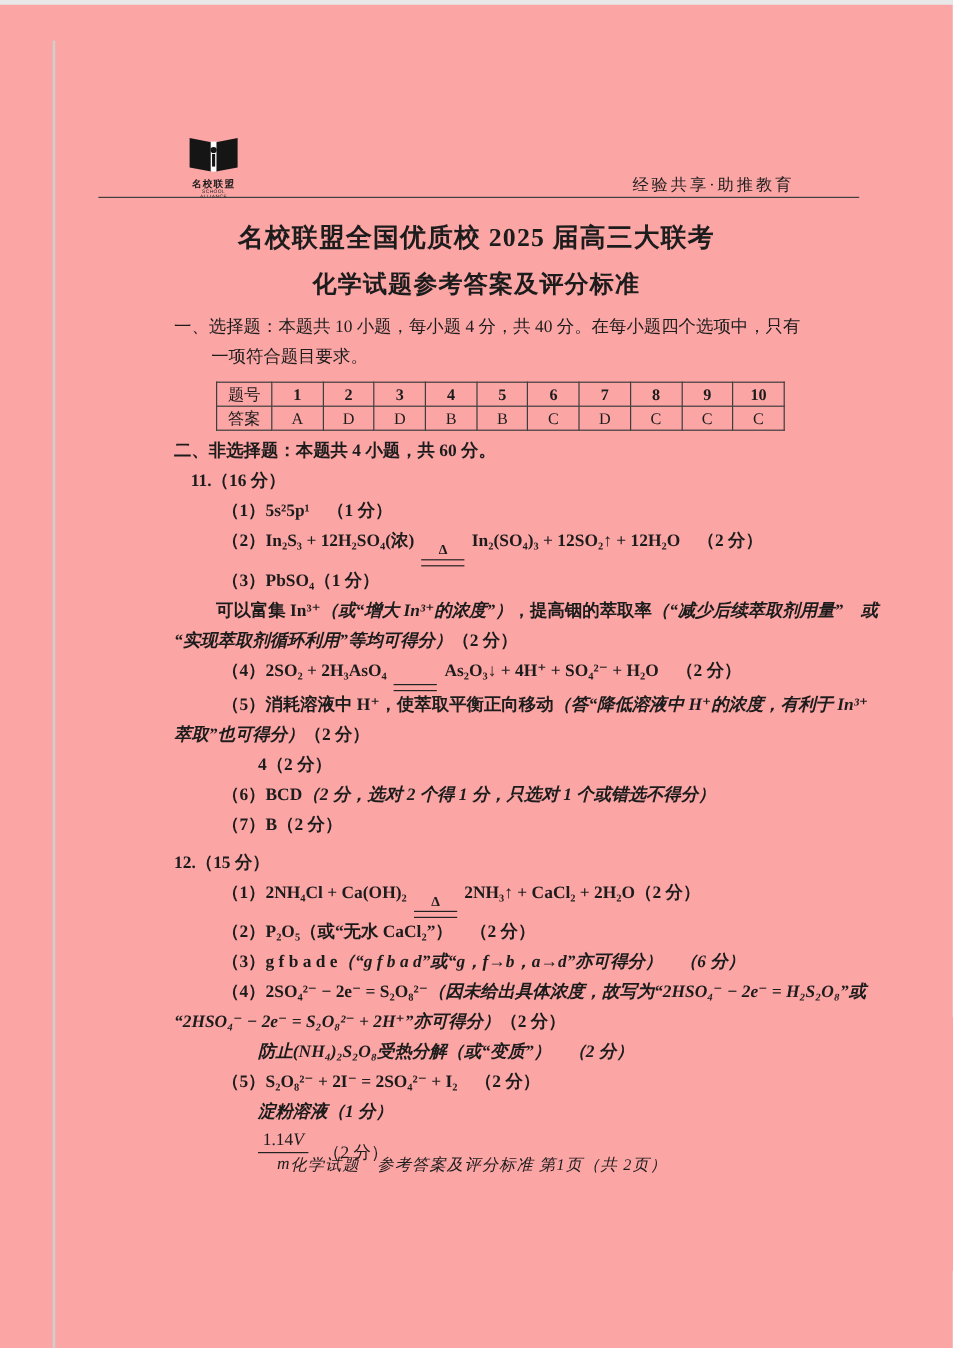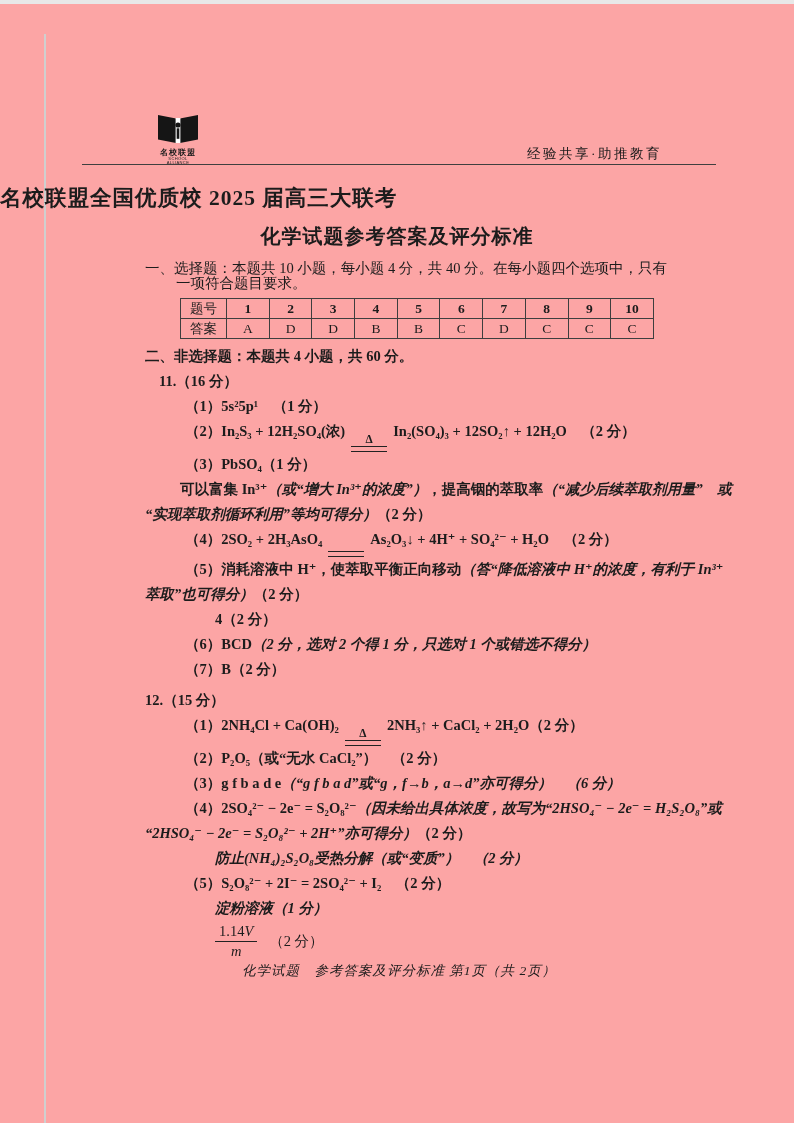--- a/index.html
+++ b/index.html
@@ -11,27 +11,27 @@
   }
   .scan-edge{position:absolute;left:44px;top:30px;bottom:0;width:2px;background:#cfcfcf;}
   
   .logo{position:absolute;left:152px;top:110px;width:52px;text-align:center;line-height:1;}
   .logo-name{font-size:8px;font-weight:bold;letter-spacing:1px;margin-top:2px;
              font-family:"Liberation Sans","DejaVu Sans",sans-serif;}
   .logo-sub{font-size:6px;transform:scale(.68);transform-origin:center top;letter-spacing:.5px;
             font-family:"Liberation Sans","DejaVu Sans",sans-serif;color:#222;}
   .slogan{position:absolute;top:141px;right:132px;font-size:13.5px;letter-spacing:2.5px;}
   .rule{position:absolute;left:82px;right:78px;top:160px;border-top:1.6px solid #3f3f3f;}
-  .title{position:absolute;top:179px;left:0;right:0;
+  .title{position:absolute;top:179px;left:0;right:0;text-align:center;
          font-size:21.5px;font-weight:bold;letter-spacing:1px;}
   .subtitle{position:absolute;top:219px;left:0;right:0;text-align:center;
             font-size:20px;font-weight:bold;letter-spacing:1px;}
   
   .content{position:absolute;left:145px;top:257px;width:528px;font-size:14.5px;}
-  .hang{padding-left:31px;text-indent:-31px;line-height:15px;}
+  .hang{padding-left:31px;text-indent:-31px;line-height:25px;}
   .ln{line-height:25px;white-space:nowrap;font-weight:bold;}
   .ind14{margin-left:14px;}
   .ind35{margin-left:35px;}
   .ind40{margin-left:40px;}
   .ind70{margin-left:70px;}
   .mt6{margin-top:6px;}
   .kai{font-style:italic;}
   
   table.anst{border-collapse:collapse;table-layout:fixed;width:474px;margin:7px 0 5px 35px;}
   .anst td{border:1px solid #3e3e3e;text-align:center;height:19px;padding:0;font-size:13.5px;}

